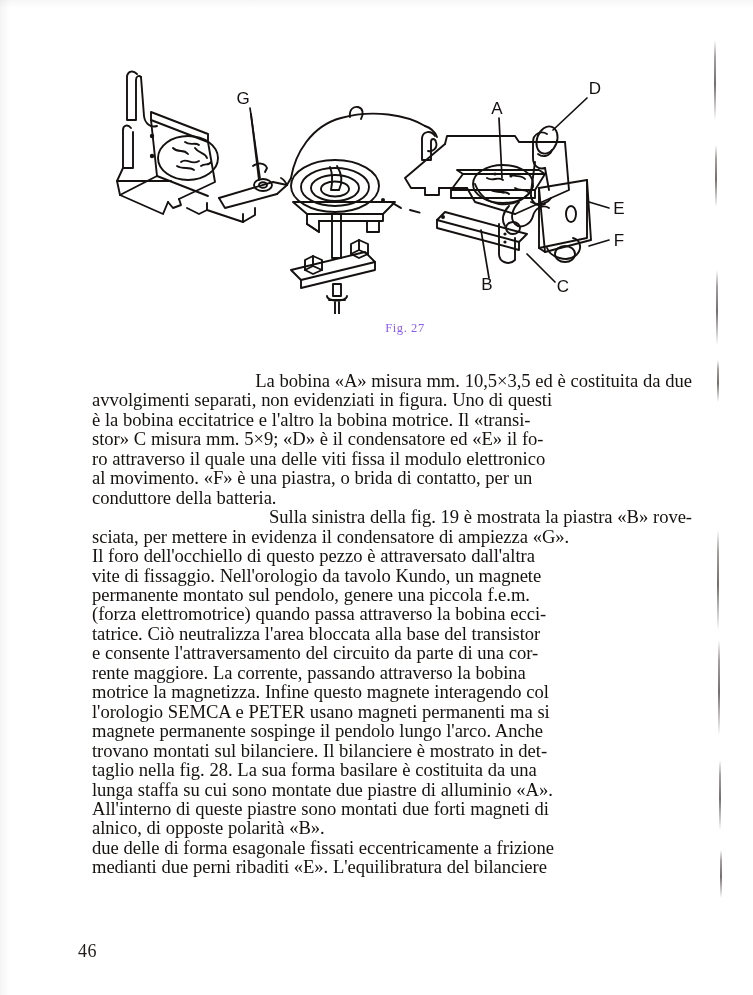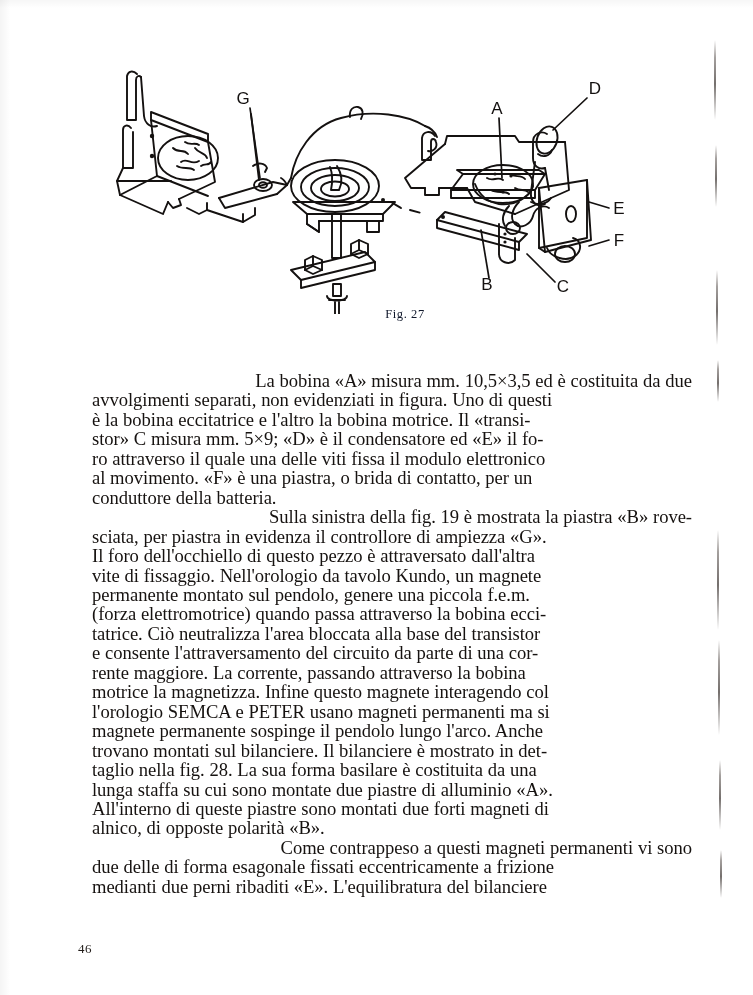--- a/index.html
+++ b/index.html
@@ -26,26 +26,26 @@
     height: 290px;
   }
   .figure-svg {
     display: block;
     width: 540px;
     height: 252px;
   }
   .fig-caption {
     position: absolute;
     left: 240px;
-    top: 245px;
+    top: 259px;
     width: 140px;
     text-align: center;
     font-size: 12.5px;
     letter-spacing: 0.6px;
-    color: #0f172a;
+    color: #8b5cf6;
     font-family: "Liberation Serif", "DejaVu Serif", serif;
   }
 
   
   .body-text {
     position: absolute;
     left: 92px;
     top: 371px;
     width: 600px;
   }
@@ -71,21 +71,21 @@
   .para .indent {
     display: inline-block;
     width: 27px;
   }
 
   
   .folio {
     position: absolute;
     left: 78px;
     top: 941px;
-    font-size: 13px;
+    font-size: 18px;
     color: #211c19;
     letter-spacing: 0.4px;
   }
 
   
   .scan-streak {
     position: absolute;
     background: linear-gradient(to bottom,
         rgba(120,110,105,0) 0%,
         rgba(90,82,78,0.55) 22%,
@@ -295,21 +295,21 @@
         </span>
       <span class="ln"><span>conduttore della batteria.</span></span>
     </p>
 
     <p class="para">
       <span class="ln just">
           <span class="indent"></span>
           <span>Sulla sinistra della fig. 19 è mostrata la piastra «B» rove-</span>
         </span>
       <span class="ln just">
-          <span>sciata, per piastra in evidenza il controllore di ampiezza «G».</span>
+          <span>sciata, per mettere in evidenza il condensatore di ampiezza «G».</span>
         </span>
       <span class="ln just">
           <span>Il foro dell'occhiello di questo pezzo è attraversato dall'altra</span>
         </span>
       <span class="ln just">
           <span>vite di fissaggio. Nell'orologio da tavolo Kundo, un magnete</span>
         </span>
       <span class="ln just">
           <span>permanente montato sul pendolo, genere una piccola f.e.m.</span>
         </span>
@@ -345,21 +345,20 @@
         </span>
       <span class="ln just">
           <span>All'interno di queste piastre sono montati due forti magneti di</span>
         </span>
       <span class="ln"><span>alnico, di opposte polarità «B».</span></span>
     </p>
 
     <p class="para">
       <span class="ln just">
           <span class="indent"></span>
-          <span>Come contrappeso a questi magneti permanenti vi sono</span>
         </span>
       <span class="ln just">
           <span>due delle di forma esagonale fissati eccentricamente a frizione</span>
         </span>
       <span class="ln just">
           <span>medianti due perni ribaditi «E». L'equilibratura del bilanciere</span>
         </span>
     </p>
 
   </div>

